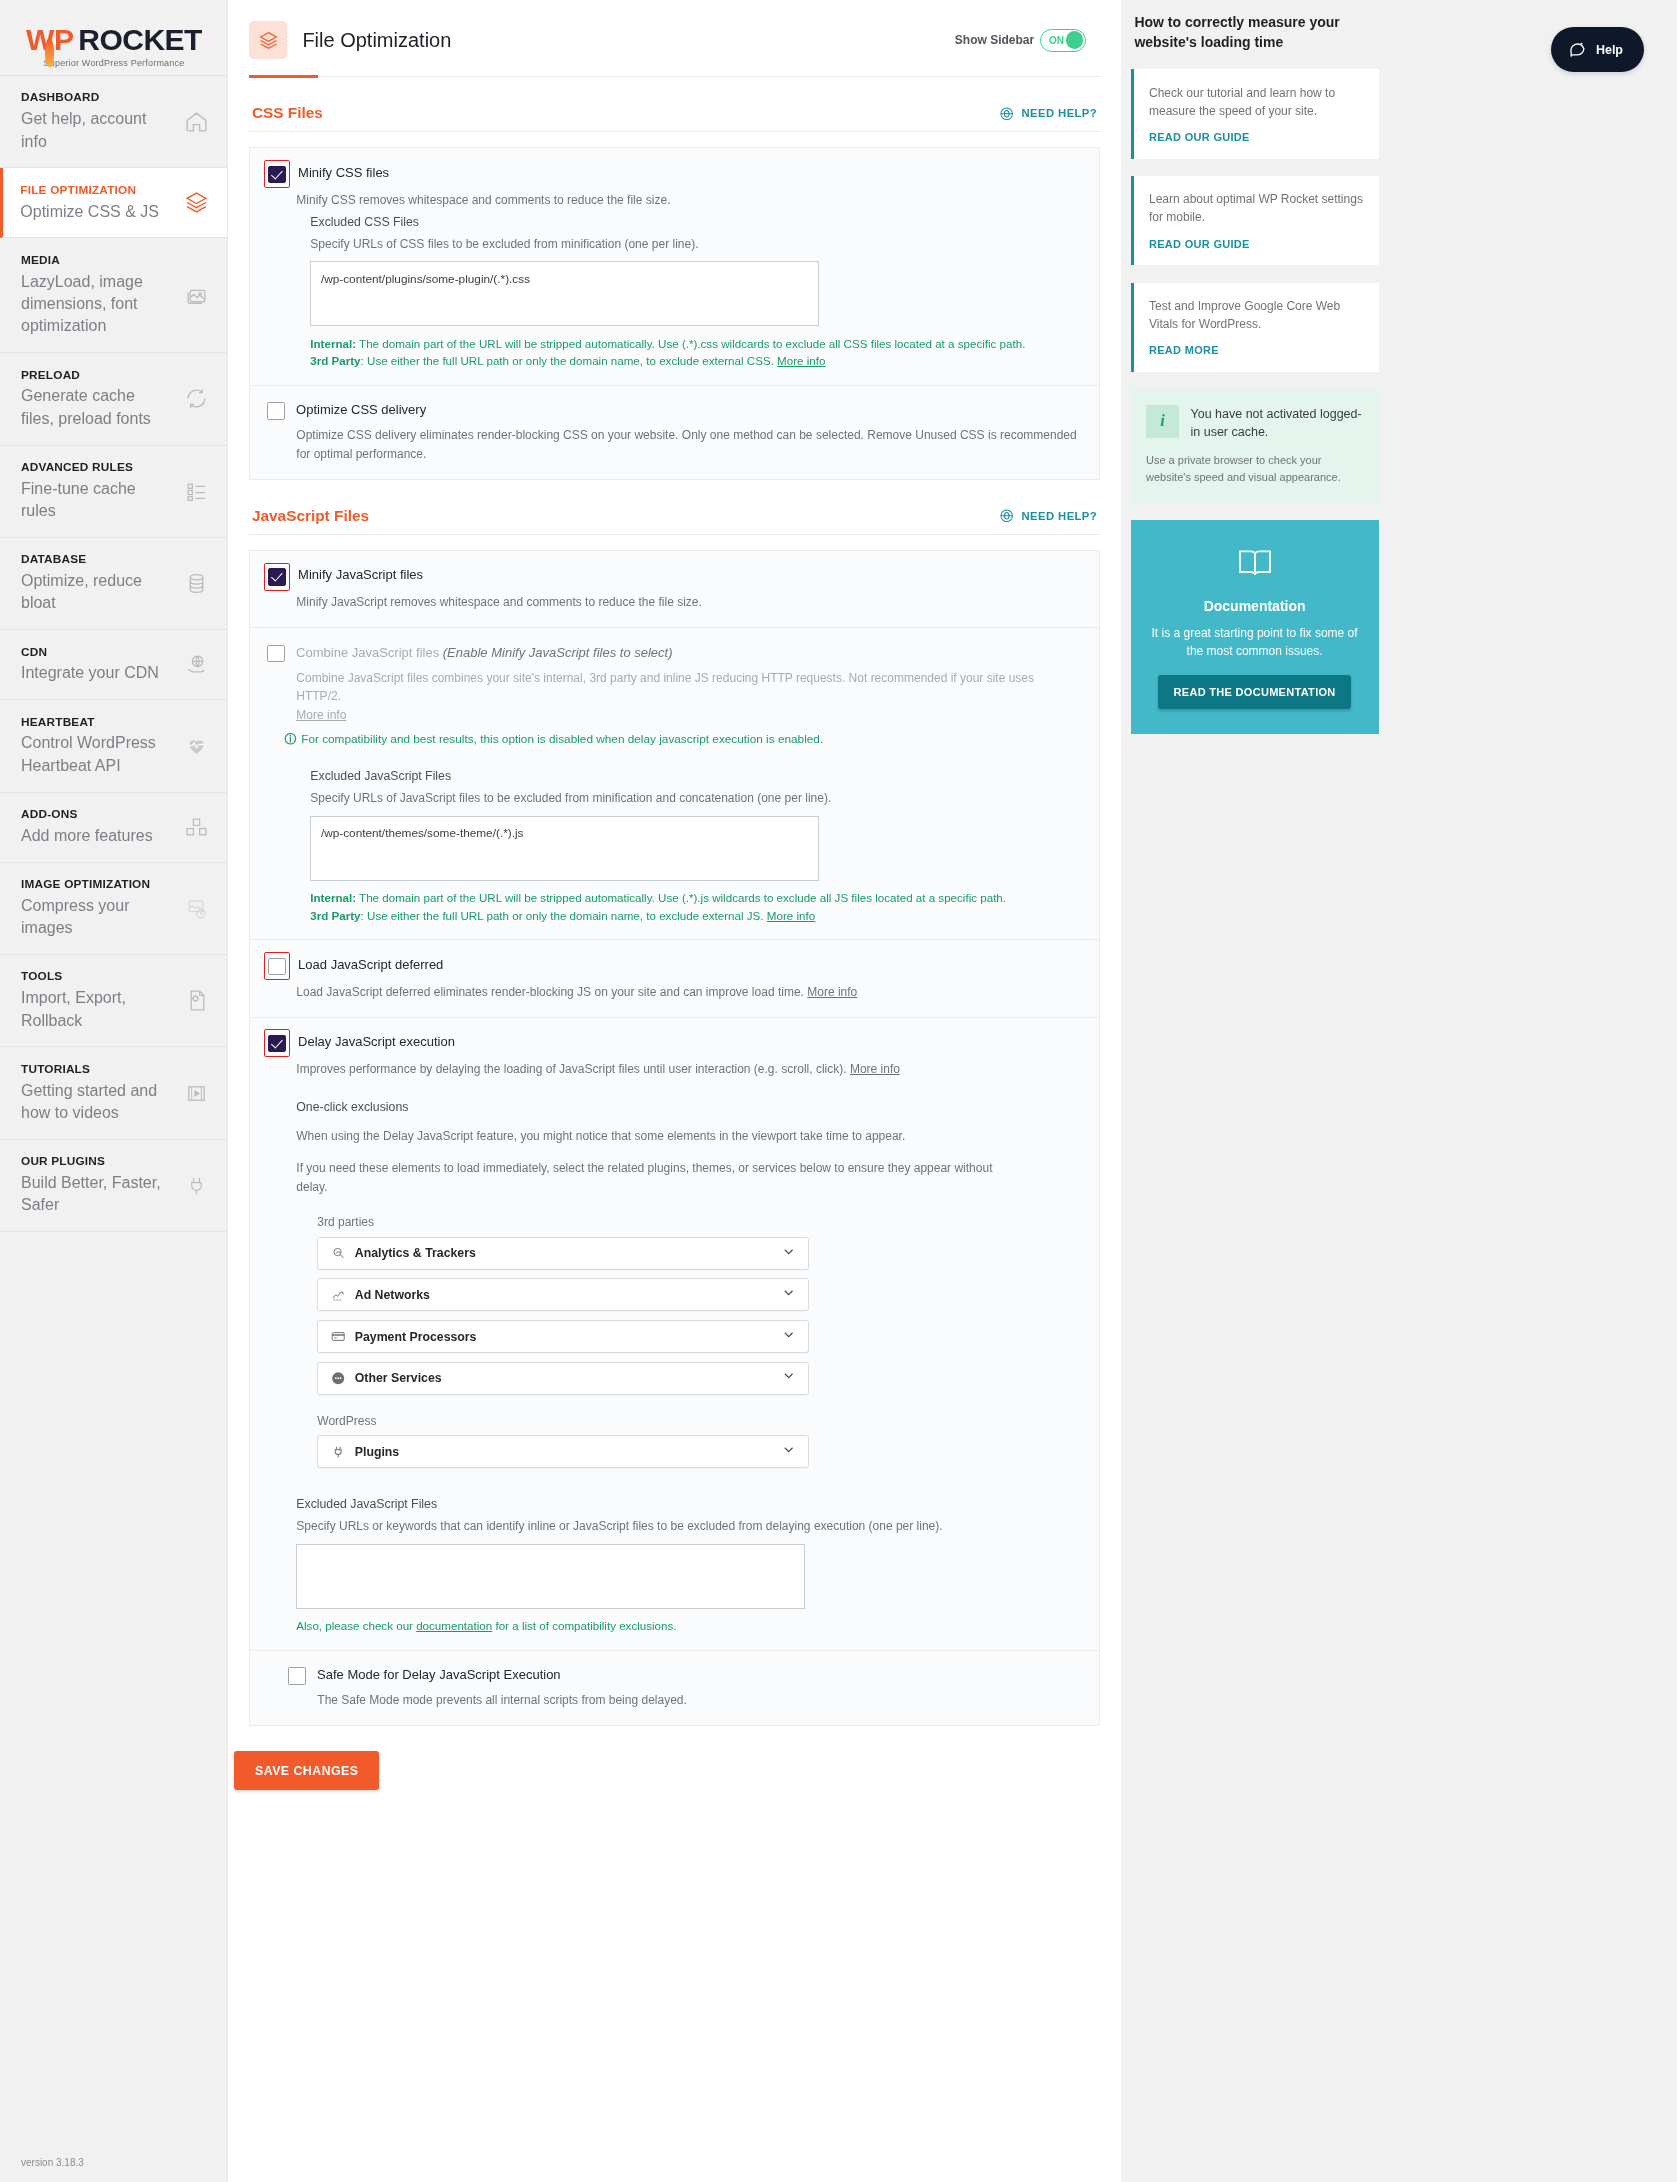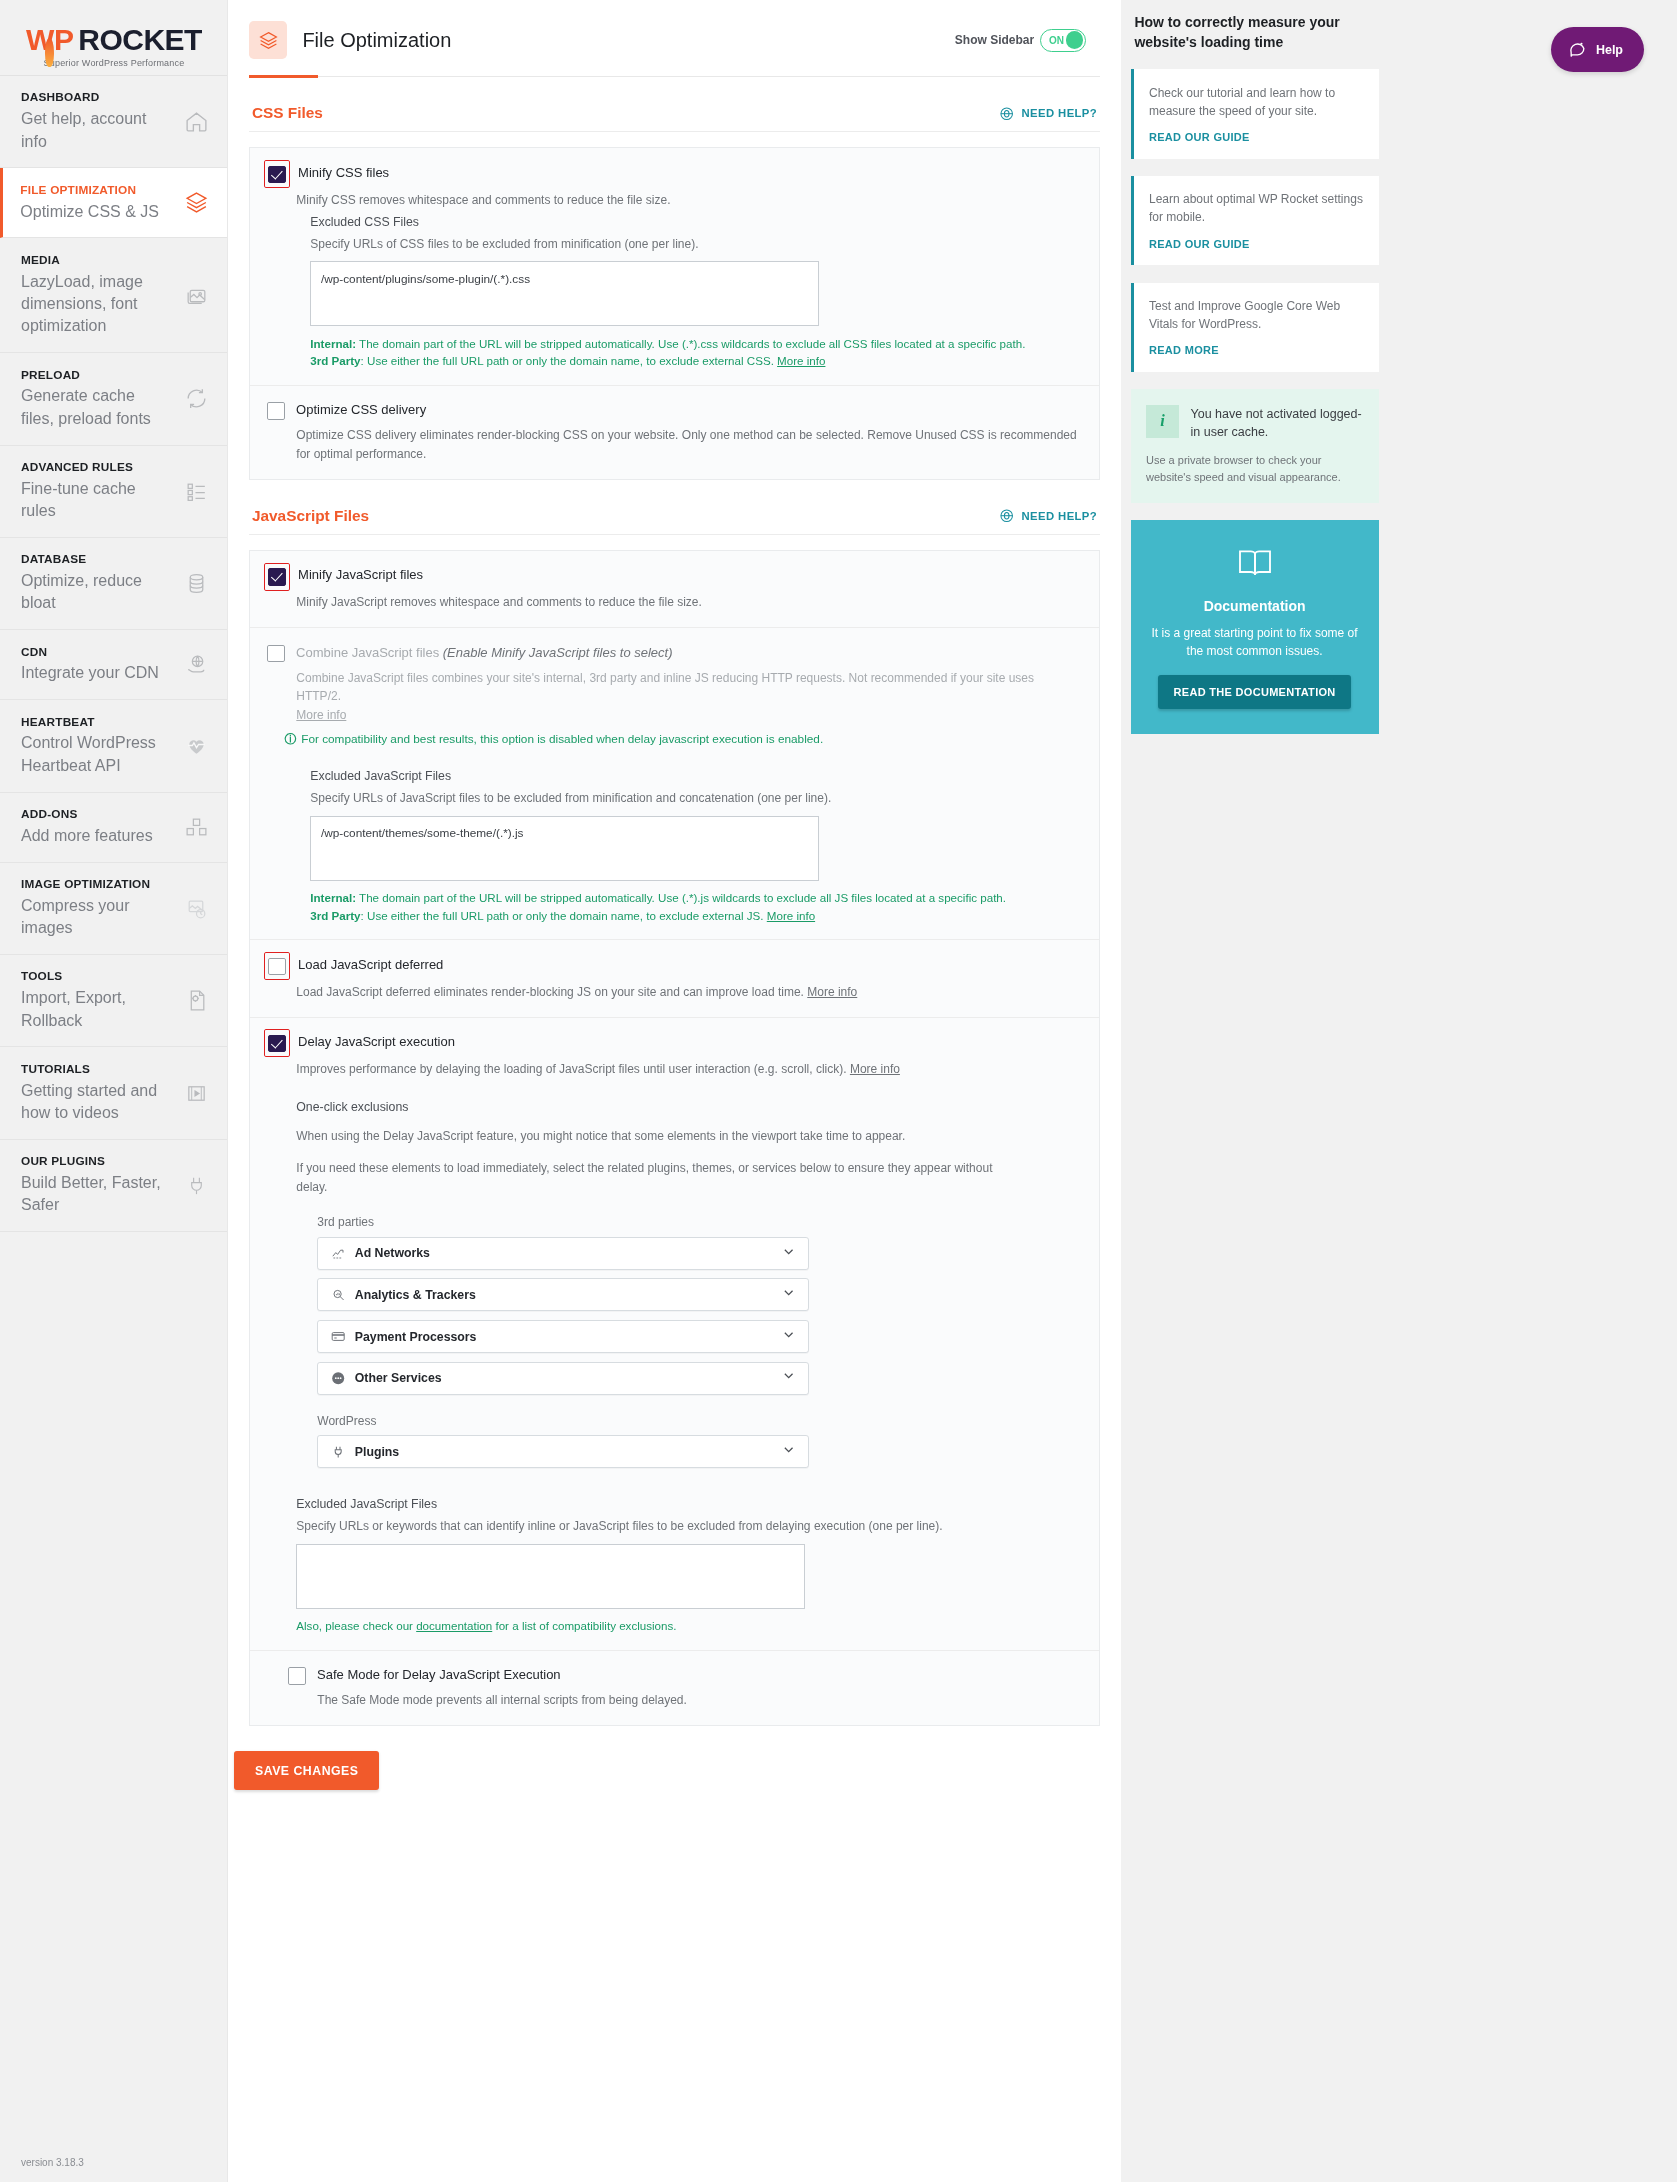--- a/index.html
+++ b/index.html
@@ -123,21 +123,21 @@
       font-size: 16.3px; font-family: "Liberation Serif", serif; }
   .rp-notice-title { font-size: 12.5px; color: #3a3d42; line-height: 1.45; }
   .rp-notice-body { font-size: 11px; color: #6f7378; line-height: 1.5; margin-top: 11.5px; }
   .rp-doc { background: #42b8c9; padding: 23px 19px 25px 19px; margin-top: 17.3px; text-align: center; }
   .rp-doc-title { font-size: 14px; font-weight: bold; color: #fff; margin-top: 11.5px; }
   .rp-doc-text { font-size: 12px; color: #fff; line-height: 1.5; margin-top: 9.6px; }
   .rp-doc-btn { background: #0e7785; color: #fff; border: none; font-size: 11px; font-weight: bold;
       letter-spacing: 0.3px; padding: 10.6px 15.4px; margin-top: 15.4px; border-radius: 2.9px; cursor: pointer;
       font-family: "Liberation Sans", sans-serif; box-shadow: 0 1.9px 2.9px rgba(0,0,0,.18); }
 
-  .help-bubble { position: absolute; right: 33px; top: 27px; background: #701a75; color: #fff;
+  .help-bubble { position: absolute; right: 33px; top: 27px; background: #0f172a; color: #fff;
       border-radius: 23px; padding: 11.5px 21px 11.5px 17.3px; display: flex; align-items: center; gap: 8.6px;
       font-size: 12.5px; font-weight: bold; cursor: pointer; box-shadow: 0 1.9px 4.8px rgba(0,0,0,.15); }
 </style>
 </head>
 <body>
 
 <div class="page">
 
   <aside class="sidebar">
     <div class="brand">
@@ -482,41 +482,41 @@
           <div class="occ">
             <div class="occ-title" style="margin-top:21px;">One-click exclusions</div>
             <div class="occ-p">When using the Delay JavaScript feature, you might notice that some elements in the viewport take time to appear.</div>
             <div class="occ-p">If you need these elements to load immediately, select the related plugins, themes, or services below to ensure they appear without delay.</div>
 
             <div class="group-label">3rd parties</div>
             <div class="acc">
               <div class="acc-item">
                 <span class="acc-ico">
                   <svg width="14.4" height="14.4" viewBox="0 0 24 24" fill="none" stroke="#6b6f75" stroke-width="1.6">
-                      <path d="M3 17l5-6 3 3 5-7"></path>
-                      <path d="M16 7h4v4"></path>
-                      <path d="M4 20h3M9 20h3M14 20h3" stroke-width="1.4"></path>
-                    </svg>
-                </span>
-                <span class="acc-label">Ad Networks</span>
+                      <circle cx="11" cy="10" r="6"></circle>
+                      <path d="M15.5 14.5L21 20"></path>
+                      <path d="M9 12v-2M11.5 12V8M14 12v-3" stroke-width="1.4"></path>
+                    </svg>
+                </span>
+                <span class="acc-label">Analytics &amp; Trackers</span>
                 <span class="acc-chev">
                   <svg width="15.4" height="15.4" viewBox="0 0 24 24" fill="none" stroke="#4b4f55" stroke-width="2">
                       <path d="M6 9l6 6 6-6"></path>
                     </svg>
                 </span>
               </div>
               <div class="acc-item">
                 <span class="acc-ico">
                   <svg width="14.4" height="14.4" viewBox="0 0 24 24" fill="none" stroke="#6b6f75" stroke-width="1.6">
-                      <circle cx="11" cy="10" r="6"></circle>
-                      <path d="M15.5 14.5L21 20"></path>
-                      <path d="M9 12v-2M11.5 12V8M14 12v-3" stroke-width="1.4"></path>
-                    </svg>
-                </span>
-                <span class="acc-label">Analytics &amp; Trackers</span>
+                      <path d="M3 17l5-6 3 3 5-7"></path>
+                      <path d="M16 7h4v4"></path>
+                      <path d="M4 20h3M9 20h3M14 20h3" stroke-width="1.4"></path>
+                    </svg>
+                </span>
+                <span class="acc-label">Ad Networks</span>
                 <span class="acc-chev">
                   <svg width="15.4" height="15.4" viewBox="0 0 24 24" fill="none" stroke="#4b4f55" stroke-width="2">
                       <path d="M6 9l6 6 6-6"></path>
                     </svg>
                 </span>
               </div>
               <div class="acc-item">
                 <span class="acc-ico">
                   <svg width="14.4" height="14.4" viewBox="0 0 24 24" fill="none" stroke="#6b6f75" stroke-width="1.6">
                       <rect x="2" y="6" width="20" height="13" rx="2"></rect>

